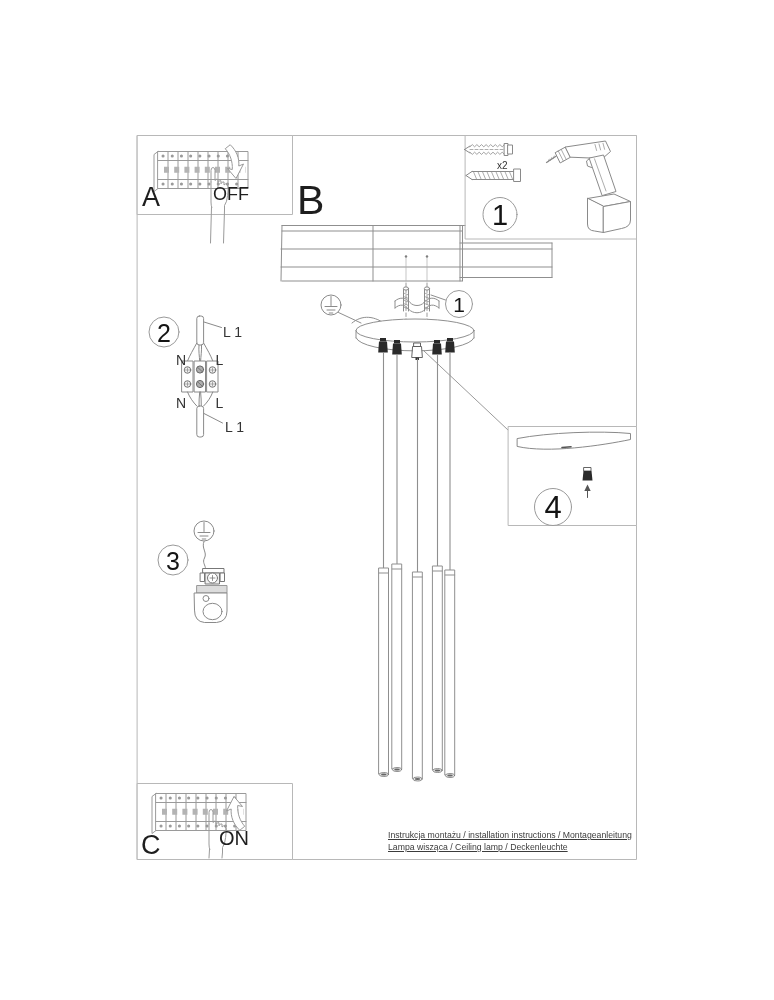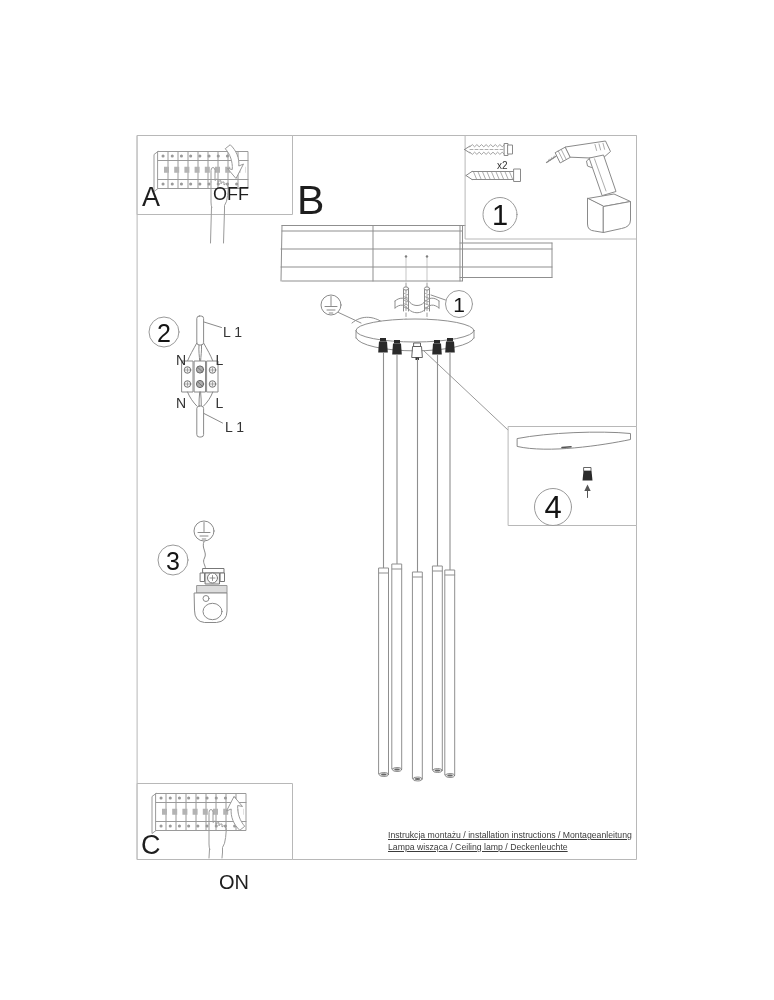--- a/index.html
+++ b/index.html
@@ -228,21 +228,21 @@
     <use href="#point-hand"></use>
     <path d="M-2.5,40.5 L-3,49 M10.5,43.5 L10,49"></path>
   </g>
   <path d="M239.5,830 C233.5,824.5 230.5,816.5 231.2,809 L226.5,811 L234,796.5 L242.5,806.5 L237.7,805.5 C237.2,813.5 240,821 244.5,826 Z" fill="#fff" stroke="#9a9a9a"></path>
 </svg>
 
 <span class="t" style="left:142px;top:184px;font-size:27px;">A</span>
 <span class="t" style="left:213px;top:185px;font-size:18px;">OFF</span>
 <span class="t" style="left:297px;top:180px;font-size:41px;">B</span>
 <span class="t" style="left:141px;top:832px;font-size:27px;">C</span>
-<span class="t" style="left:219px;top:828px;font-size:20px;margin-top:44px;">ON</span>
+<span class="t" style="left:219px;top:828px;font-size:20px;">ON</span>
 
 <span class="cnum" style="left:500px;top:215px;font-size:29px;">1</span>
 <span class="cnum" style="left:459px;top:304.5px;font-size:21px;">1</span>
 <span class="cnum" style="left:164px;top:332.5px;font-size:25px;">2</span>
 <span class="cnum" style="left:173px;top:560.5px;font-size:25px;">3</span>
 <span class="cnum" style="left:553px;top:507.5px;font-size:31px;">4</span>
 
 <span class="t" style="left:497px;top:161px;font-size:10px;color:#333;">x2</span>
 
 <span class="t lbl" style="left:223px;top:324.5px;">L 1</span>

